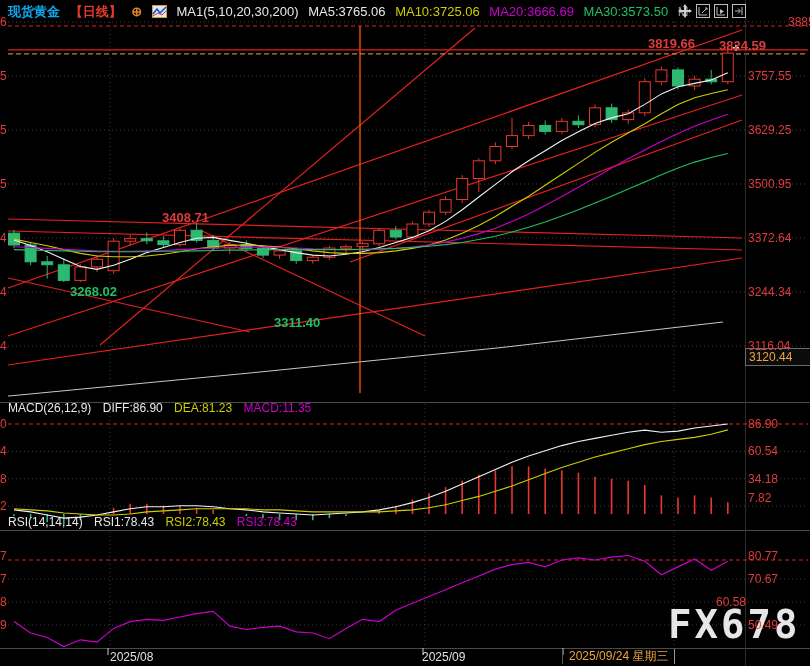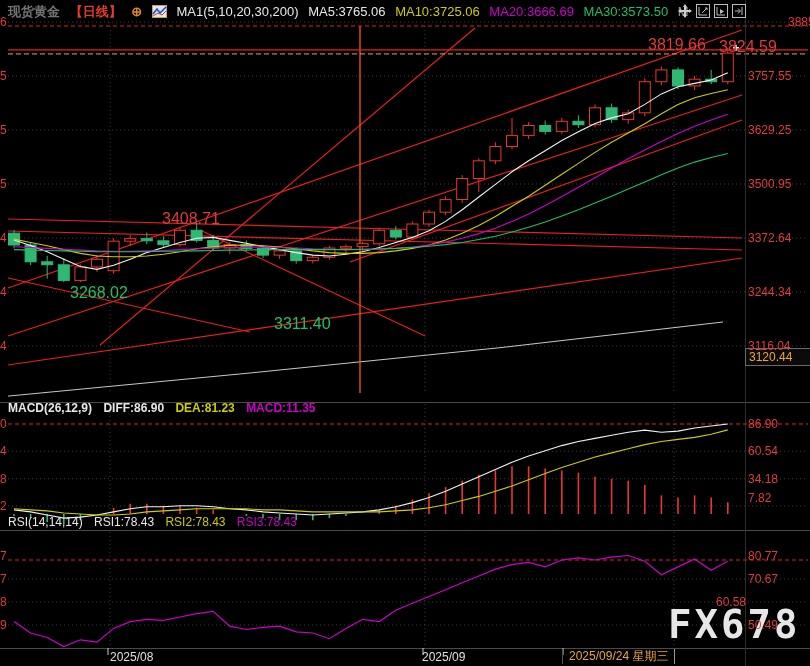--- a/index.html
+++ b/index.html
@@ -4,31 +4,31 @@
 <style>
   html,body{margin:0;padding:0;background:#000;}
   body{width:810px;height:666px;overflow:hidden;position:relative;
        font-family:"Liberation Sans",sans-serif;-webkit-font-smoothing:antialiased;}
   .stage{position:absolute;inset:0;width:810px;height:666px;background:#000;}
   #chart-svg{position:absolute;left:0;top:0;}
   .lbl{position:absolute;font-size:12px;line-height:14px;white-space:nowrap;pointer-events:none;}
   .axis-red{color:#e03b3b;}
   .titlebar{position:absolute;left:8px;top:3px;font-size:13px;color:#eee;white-space:nowrap;}
   .titlebar span{margin-right:6px;}
-  .t-sym{color:#737373;font-weight:bold;}
+  .t-sym{color:#0ea5e9;font-weight:bold;}
   .t-per{color:#e23b2c;font-weight:bold;}
   .t-add{color:#d8862a;font-weight:bold;}
   .t-ma{color:#e8e8e8;}
   .c-white{color:#e8e8e8;} .c-yellow{color:#cdcd00;} .c-mag{color:#cc00cc;}
   .c-green{color:#1fc061;} .c-gray{color:#9a9a9a;}
   .toolbar{position:absolute;right:64px;top:4px;display:flex;gap:4px;}
   .tb-icon{width:14px;height:14px;display:inline-block;}
   .hdr{position:absolute;font-size:12px;white-space:nowrap;color:#e8e8e8;}
   .hdr span{margin-right:8px;}
-  .anno{position:absolute;font-size:16px;font-weight:normal;white-space:nowrap;pointer-events:none;}
+  .anno{position:absolute;font-size:13px;font-weight:bold;white-space:nowrap;pointer-events:none;}
   .anno-red{color:#e03b3b;}
   .anno-green{color:#1fc061;}
   .date-lbl{position:absolute;top:650px;font-size:12px;color:#e0e0e0;white-space:nowrap;}
   .date-cur{color:#eda440;border-left:1px solid #555;border-right:1px solid #999;
             padding:0 6px;height:15px;line-height:15px;}
   .badge{position:absolute;left:745px;top:348px;width:62px;height:16px;line-height:16px;
          font-size:12px;color:#eda440;background:#0b0b0b;border:1px solid #6a6a6a;
          text-align:left;padding-left:3px;}
   .watermark{position:absolute;left:668px;top:602px;font-size:39px;font-weight:bold;
              color:#e6e6e6;letter-spacing:3px;font-family:"DejaVu Sans Mono",monospace;}
@@ -274,21 +274,21 @@
   </div>
 
   <div class="anno anno-red" style="left:648px;top:36px;">3819.66</div>
   <div class="anno anno-red" style="left:719px;top:38px;">3824.59</div>
   <div class="anno anno-red" style="left:162px;top:210px;">3408.71</div>
   <div class="anno anno-green" style="left:70px;top:284px;">3268.02</div>
   <div class="anno anno-green" style="left:274px;top:267px;margin-top:48px;">3311.40</div>
 
   <div class="badge">3120.44</div>
 
-  <div class="hdr" style="left:8px;top:401px;font-weight:bold;">
+  <div class="hdr" style="left:8px;top:401px;">
     <span class="c-white">MACD(26,12,9)</span>
     <span class="c-white">DIFF:86.90</span>
     <span class="c-yellow">DEA:81.23</span>
     <span class="c-mag">MACD:11.35</span>
   </div>
 
   <div class="hdr" style="left:8px;top:515px;">
     <span class="c-white">RSI(14,14,14)</span>
     <span class="c-white">RSI1:78.43</span>
     <span class="c-yellow">RSI2:78.43</span>

